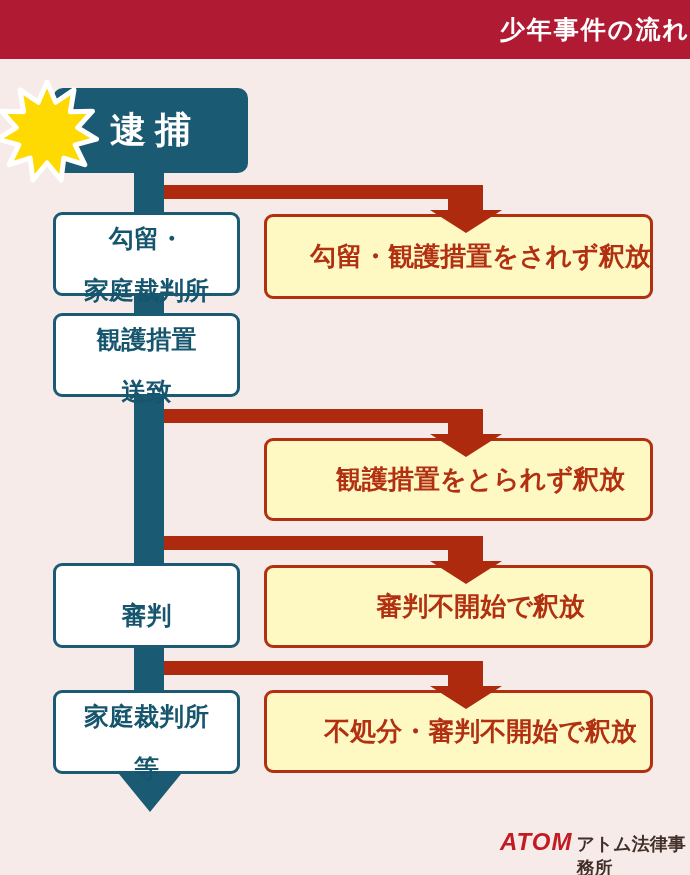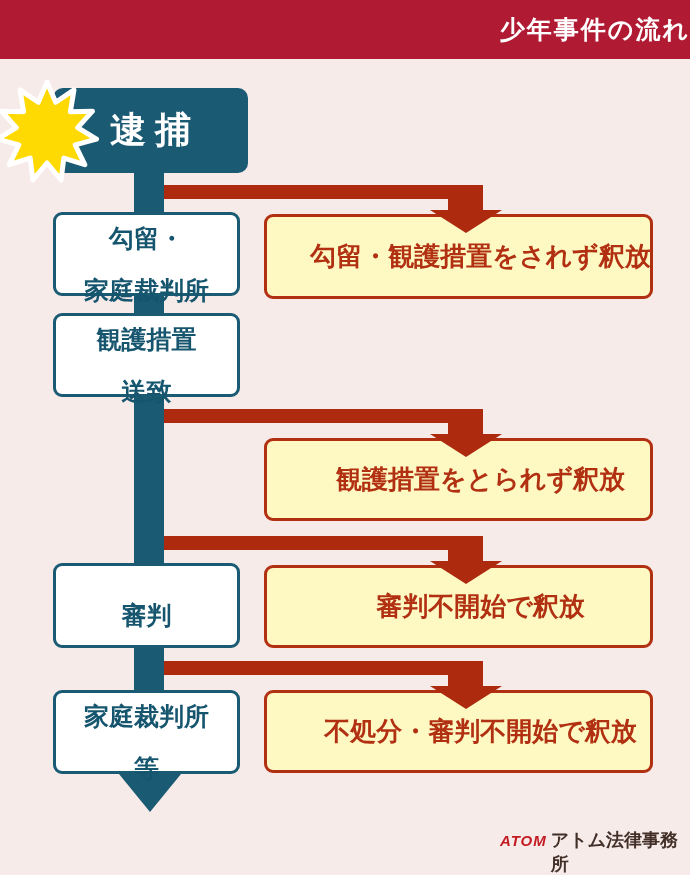--- a/index.html
+++ b/index.html
@@ -50,21 +50,21 @@
   .branch .head{position:absolute;left:430px;width:0;height:0;
                 border-left:36px solid transparent;border-right:36px solid transparent;
                 border-top:23px solid #ad2a0e;}
   .branch-1 .bar{top:185px;} .branch-1 .drop{top:199px;} .branch-1 .head{top:210px;}
   .branch-2 .bar{top:409px;} .branch-2 .drop{top:423px;} .branch-2 .head{top:434px;}
   .branch-3 .bar{top:536px;} .branch-3 .drop{top:550px;} .branch-3 .head{top:561px;}
   .branch-4 .bar{top:661px;} .branch-4 .drop{top:675px;} .branch-4 .head{top:686px;}
 
   
   .footer-logo{position:absolute;left:500px;top:828px;display:flex;align-items:baseline;z-index:1;}
-  .footer-logo .atom{color:#c31b22;font-size:15px;font-weight:bold;font-style:italic;letter-spacing:1px;}
+  .footer-logo .atom{color:#c31b22;font-size:24px;font-weight:bold;font-style:italic;letter-spacing:1px;}
   .footer-logo .name{color:#422f28;font-size:18px;font-weight:bold;margin-left:4px;}
 </style>
 </head>
 <body>
 
 <div class="page">
 
   <div class="header">
     <h1>少年事件の流れ</h1>
   </div>

